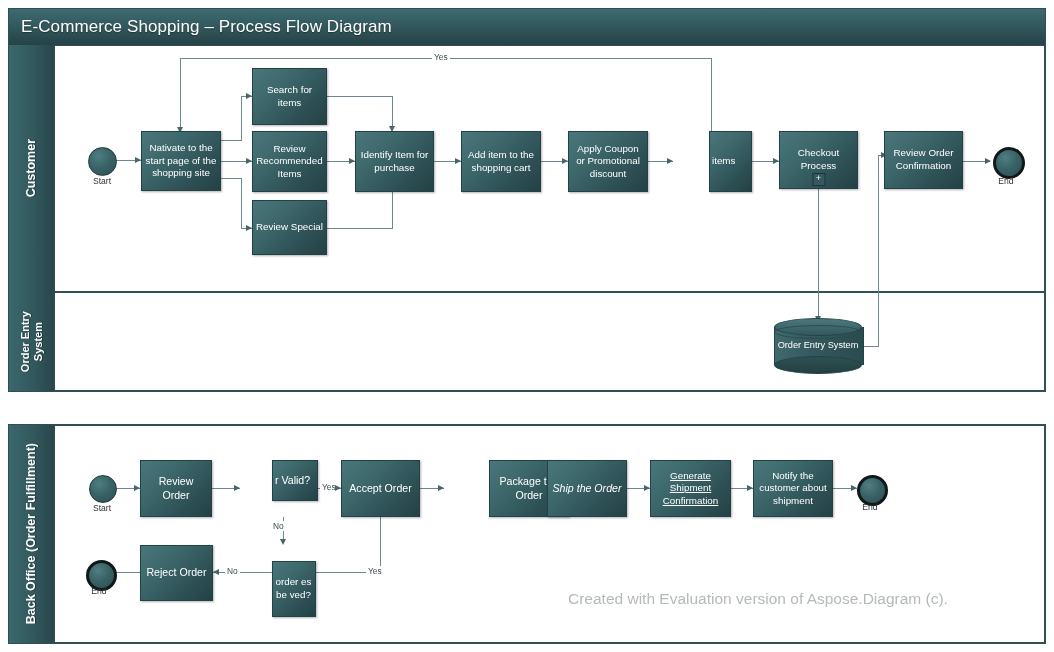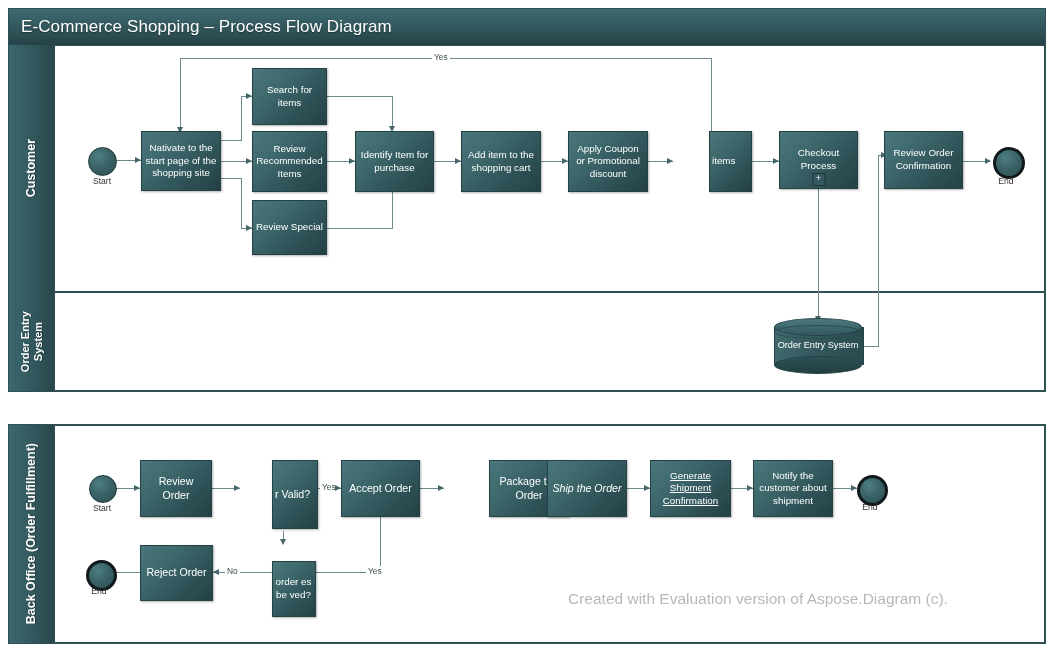--- a/index.html
+++ b/index.html
@@ -265,21 +265,21 @@
   <div class="arrow right" style="left:747px;top:484.5px;"></div>
 
   <div class="conn h" style="left:833px;top:488px;width:24px;"></div>
   <div class="arrow right" style="left:851px;top:484.5px;"></div>
 
   <div class="evt start" style="left:89px;top:475px;width:26px;height:26px;"></div>
   <div class="evt-lbl" style="left:82px;top:503px;width:40px;">Start</div>
 
   <div class="task t11" style="left:140px;top:460px;width:72px;height:57px;">Review Order</div>
 
-  <div class="task t11 clip" style="left:272px;top:460px;width:46px;height:69px;">r Valid?</div>
+  <div class="task t11 clip" style="left:272px;top:460px;width:46px;height:41px;">r Valid?</div>
 
   <div class="task t11" style="left:341px;top:460px;width:79px;height:57px;">Accept Order</div>
 
   <div class="task t11" style="left:444px;top:460px;width:80px;height:57px;margin-left:45px;">Package the Order</div>
 
   <div class="task t11" style="left:547px;top:460px;width:80px;height:57px;font-style:italic;">Ship the Order</div>
 
   <div class="task t10" style="left:650px;top:460px;width:81px;height:57px;text-decoration:underline;">Generate Shipment Confirmation</div>
 
   <div class="task t10" style="left:753px;top:460px;width:80px;height:57px;">Notify the customer about shipment</div>

